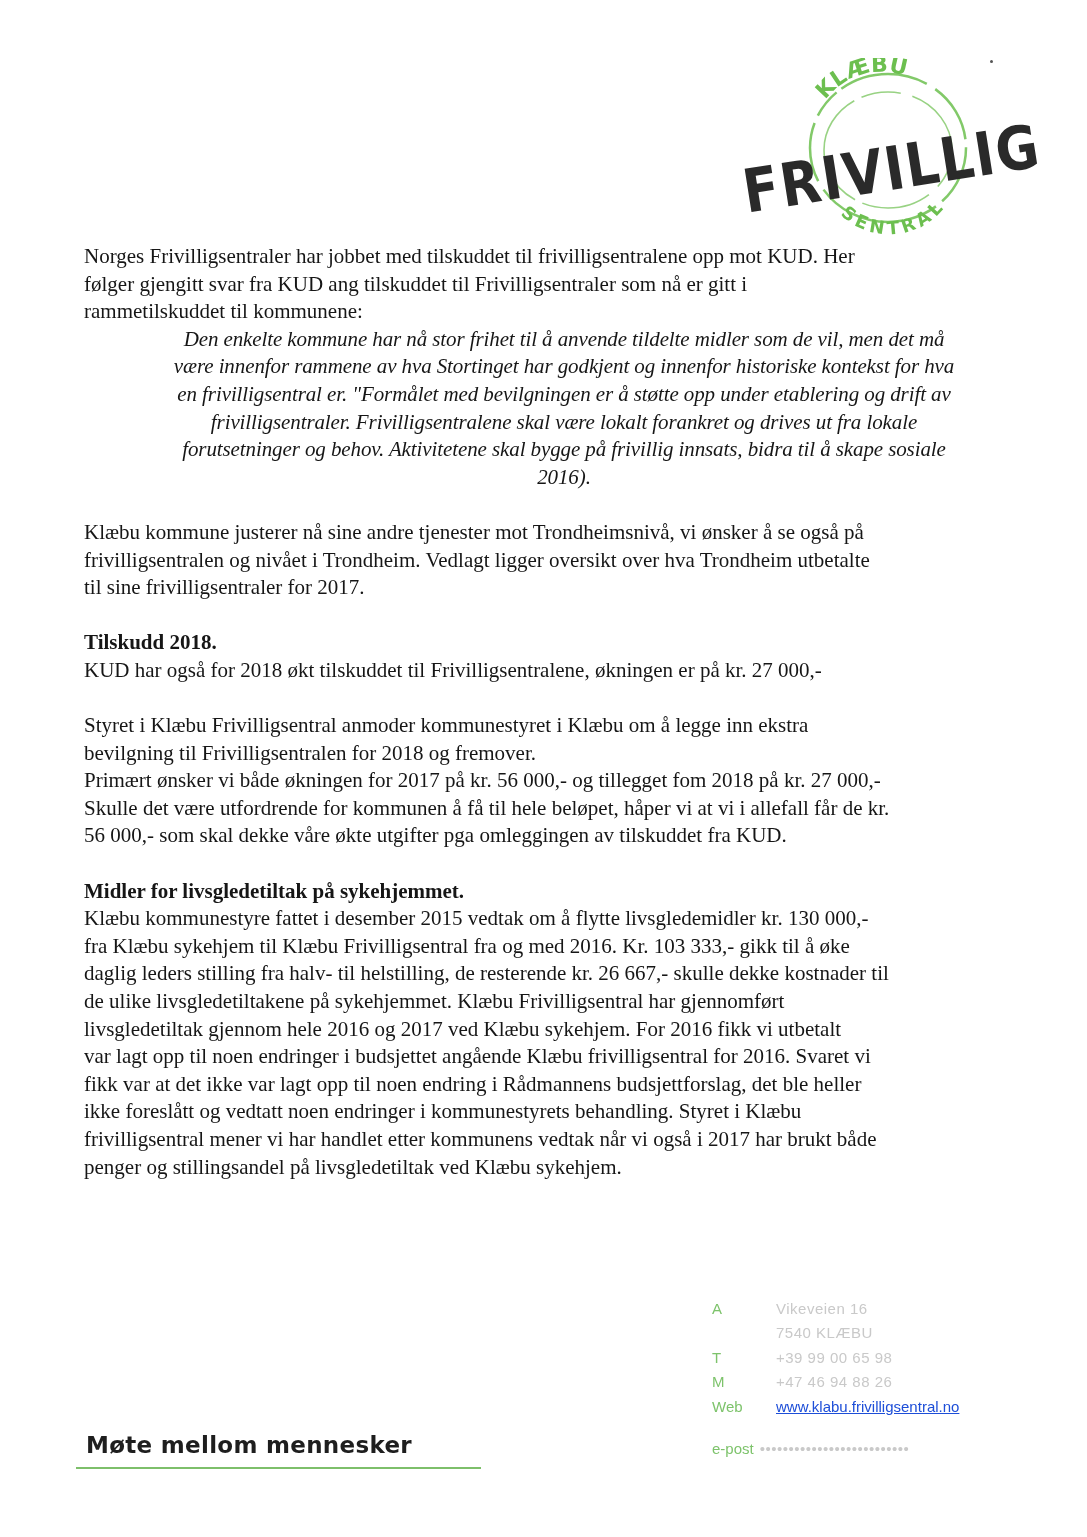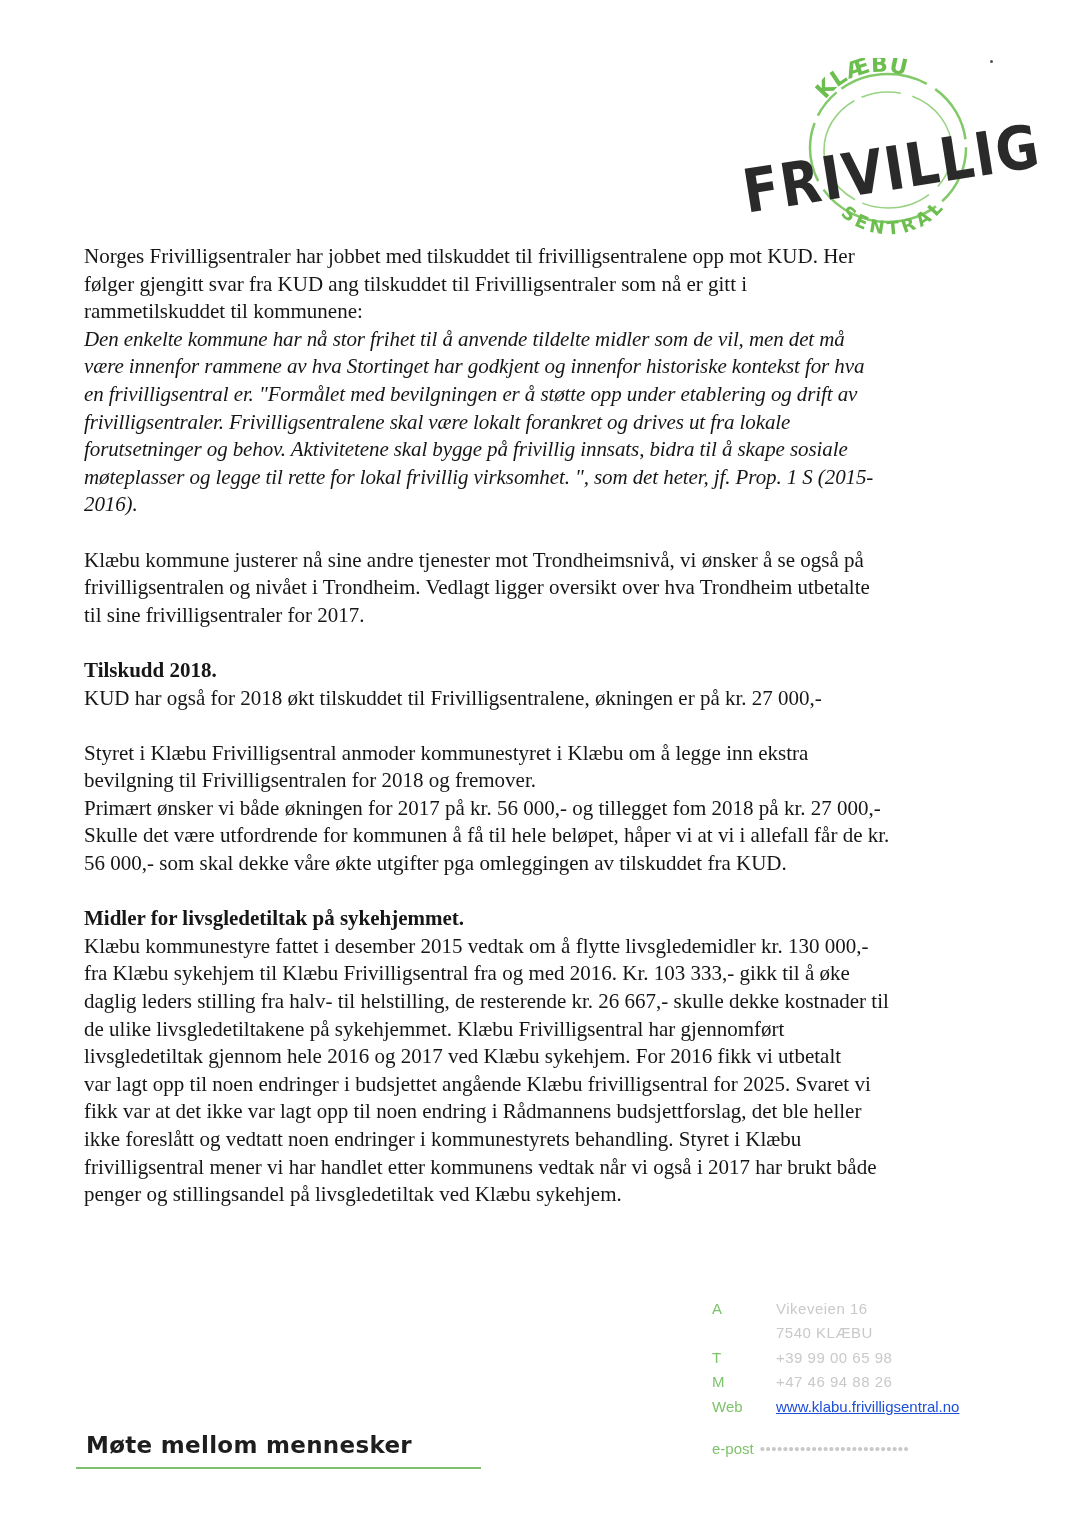--- a/index.html
+++ b/index.html
@@ -7,21 +7,21 @@
   .page { position: absolute; inset: 0; }
 
   
   .logo { position: absolute; left: 728px; top: 58px; width: 320px; height: 180px; }
   .logo svg { width: 100%; height: 100%; }
 
   
   .body { position: absolute; left: 84px; top: 243px; width: 960px;
           font-family: "Liberation Serif", "DejaVu Serif", serif; font-size: 21px; line-height: 27.6px; }
   .body p { margin: 0; font-family: Liberation Serif, serif; }
-  .body .it { font-style: italic; letter-spacing: -0.1px; }
+  .body .it { font-style: italic; letter-spacing: -0.1px; text-align: center; }
   .body .h { font-weight: bold; }
   .gap { height: 27.6px; }
   .line { display: block; white-space: nowrap; }
 
   
   .contact { position: absolute; left: 712px; top: 1296px; font-family: "Liberation Sans", "DejaVu Sans", sans-serif; font-size: 15px; }
   .crow { display: flex; height: 24.5px; align-items: center; }
   .clabel { width: 64px; color: #7dc36b; }
   .cval { color: #c9c9c9; letter-spacing: 0.5px; }
   .clink { color: #1d4ed8; text-decoration: underline; }
@@ -68,21 +68,20 @@
       <span class="line">Norges Frivilligsentraler har jobbet med tilskuddet til frivilligsentralene opp mot KUD. Her</span>
       <span class="line">følger gjengitt svar fra KUD ang tilskuddet til Frivilligsentraler som nå er gitt i</span>
       <span class="line">rammetilskuddet til kommunene:</span>
     </p>
     <p class="it">
       <span class="line">Den enkelte kommune har nå stor frihet til å anvende tildelte midler som de vil, men det må</span>
       <span class="line">være innenfor rammene av hva Stortinget har godkjent og innenfor historiske kontekst for hva</span>
       <span class="line">en frivilligsentral er. "Formålet med bevilgningen er å støtte opp under etablering og drift av</span>
       <span class="line">frivilligsentraler. Frivilligsentralene skal være lokalt forankret og drives ut fra lokale</span>
       <span class="line">forutsetninger og behov. Aktivitetene skal bygge på frivillig innsats, bidra til å skape sosiale</span>
-      <span class="line">møteplasser og legge til rette for lokal frivillig virksomhet. ", som det heter, jf. Prop. 1 S (2015-</span>
       <span class="line">2016).</span>
     </p>
     <div class="gap"></div>
     <p>
       <span class="line">Klæbu kommune justerer nå sine andre tjenester mot Trondheimsnivå, vi ønsker å se også på</span>
       <span class="line">frivilligsentralen og nivået i Trondheim. Vedlagt ligger oversikt over hva Trondheim utbetalte</span>
       <span class="line">til sine frivilligsentraler for 2017.</span>
     </p>
     <div class="gap"></div>
     <p>
@@ -98,21 +97,21 @@
       <span class="line">56 000,- som skal dekke våre økte utgifter pga omleggingen av tilskuddet fra KUD.</span>
     </p>
     <div class="gap"></div>
     <p>
       <span class="line h">Midler for livsgledetiltak på sykehjemmet.</span>
       <span class="line">Klæbu kommunestyre fattet i desember 2015 vedtak om å flytte livsgledemidler kr. 130 000,-</span>
       <span class="line">fra Klæbu sykehjem til Klæbu Frivilligsentral fra og med 2016. Kr. 103 333,- gikk til å øke</span>
       <span class="line">daglig leders stilling fra halv- til helstilling, de resterende kr. 26 667,- skulle dekke kostnader til</span>
       <span class="line">de ulike livsgledetiltakene på sykehjemmet. Klæbu Frivilligsentral har gjennomført</span>
       <span class="line">livsgledetiltak gjennom hele 2016 og 2017 ved Klæbu sykehjem. For 2016 fikk vi utbetalt</span>
-      <span class="line">var lagt opp til noen endringer i budsjettet angående Klæbu frivilligsentral for 2025. Svaret vi</span>
+      <span class="line">var lagt opp til noen endringer i budsjettet angående Klæbu frivilligsentral for 2016. Svaret vi</span>
       <span class="line">fikk var at det ikke var lagt opp til noen endring i Rådmannens budsjettforslag, det ble heller</span>
       <span class="line">ikke foreslått og vedtatt noen endringer i kommunestyrets behandling. Styret i Klæbu</span>
       <span class="line">frivilligsentral mener vi har handlet etter kommunens vedtak når vi også i 2017 har brukt både</span>
       <span class="line">penger og stillingsandel på livsgledetiltak ved Klæbu sykehjem.</span>
     </p>
   </div>
 
   <div class="contact">
     <div class="crow">
       <span class="clabel">A</span>

